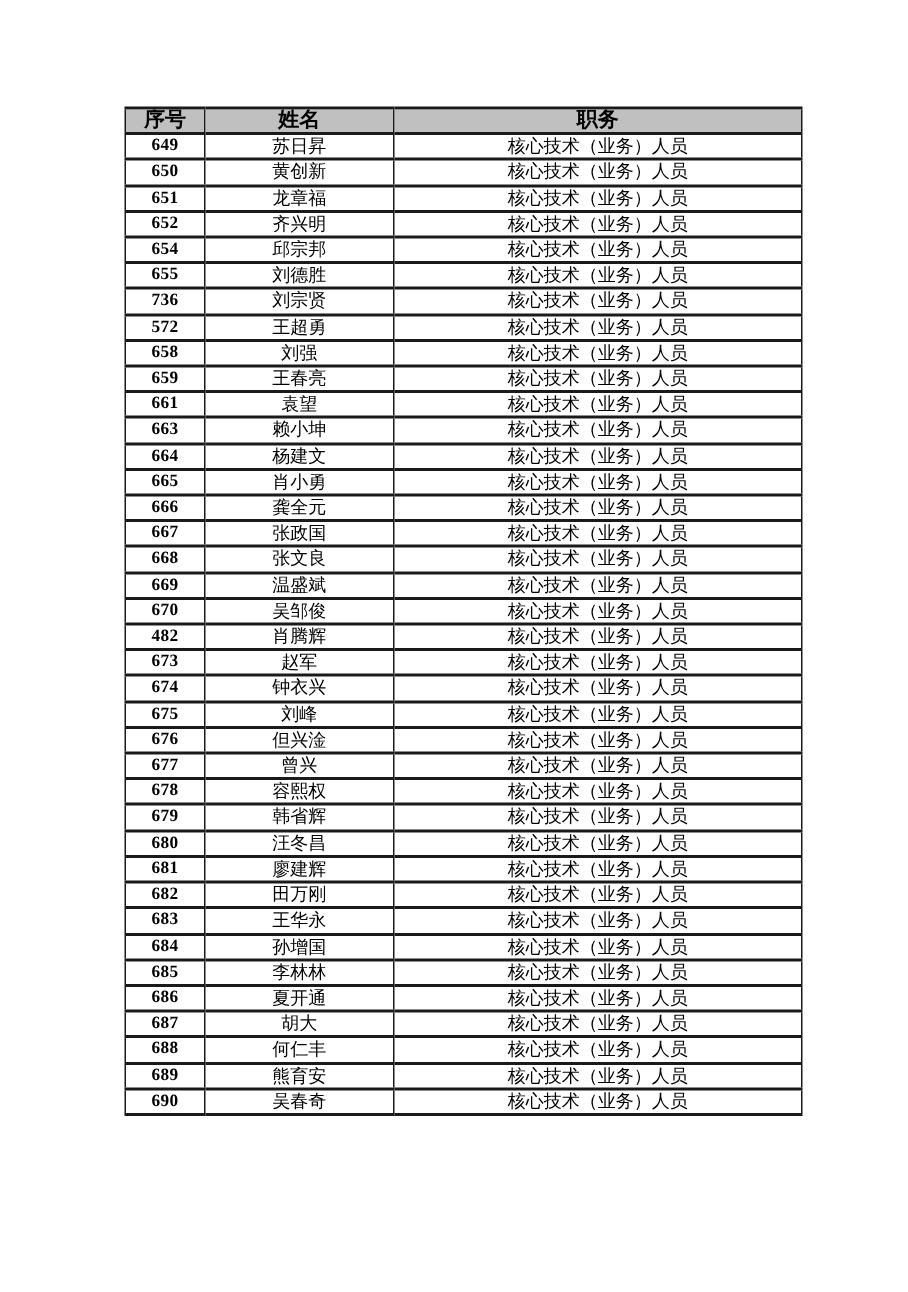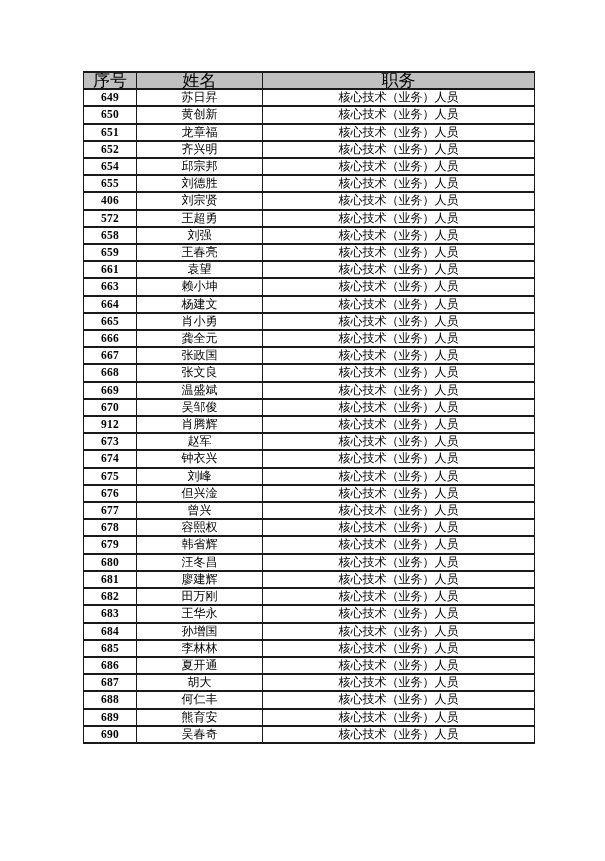--- a/index.html
+++ b/index.html
@@ -39,22 +39,22 @@
     line-height:15.2px;
     padding:0;
     text-align:center;
     vertical-align:middle;
     font-size:12px;
     white-space:nowrap;
     overflow:hidden;
   }
   table.roster th{
     background:var(--header-bg);
-    font-weight:normal;
-    font-size:17px;
+    font-weight:bold;
+    font-size:14px;
   }
   table.roster td.cell-index{
     font-size:11.5px;
     letter-spacing:0.3px;
     font-weight:bold;
   }
 </style>
 </head>
 <body>
 
@@ -97,21 +97,21 @@
           <td class="cell-index">654</td>
           <td class="cell-name">邱宗邦</td>
           <td class="cell-title">核心技术（业务）人员</td>
         </tr>
         <tr>
           <td class="cell-index">655</td>
           <td class="cell-name">刘德胜</td>
           <td class="cell-title">核心技术（业务）人员</td>
         </tr>
         <tr>
-          <td class="cell-index">406</td>
+          <td class="cell-index">736</td>
           <td class="cell-name">刘宗贤</td>
           <td class="cell-title">核心技术（业务）人员</td>
         </tr>
         <tr>
           <td class="cell-index">572</td>
           <td class="cell-name">王超勇</td>
           <td class="cell-title">核心技术（业务）人员</td>
         </tr>
         <tr>
           <td class="cell-index">658</td>
@@ -162,21 +162,21 @@
           <td class="cell-index">669</td>
           <td class="cell-name">温盛斌</td>
           <td class="cell-title">核心技术（业务）人员</td>
         </tr>
         <tr>
           <td class="cell-index">670</td>
           <td class="cell-name">吴邹俊</td>
           <td class="cell-title">核心技术（业务）人员</td>
         </tr>
         <tr>
-          <td class="cell-index">912</td>
+          <td class="cell-index">482</td>
           <td class="cell-name">肖腾辉</td>
           <td class="cell-title">核心技术（业务）人员</td>
         </tr>
         <tr>
           <td class="cell-index">673</td>
           <td class="cell-name">赵军</td>
           <td class="cell-title">核心技术（业务）人员</td>
         </tr>
         <tr>
           <td class="cell-index">674</td>

